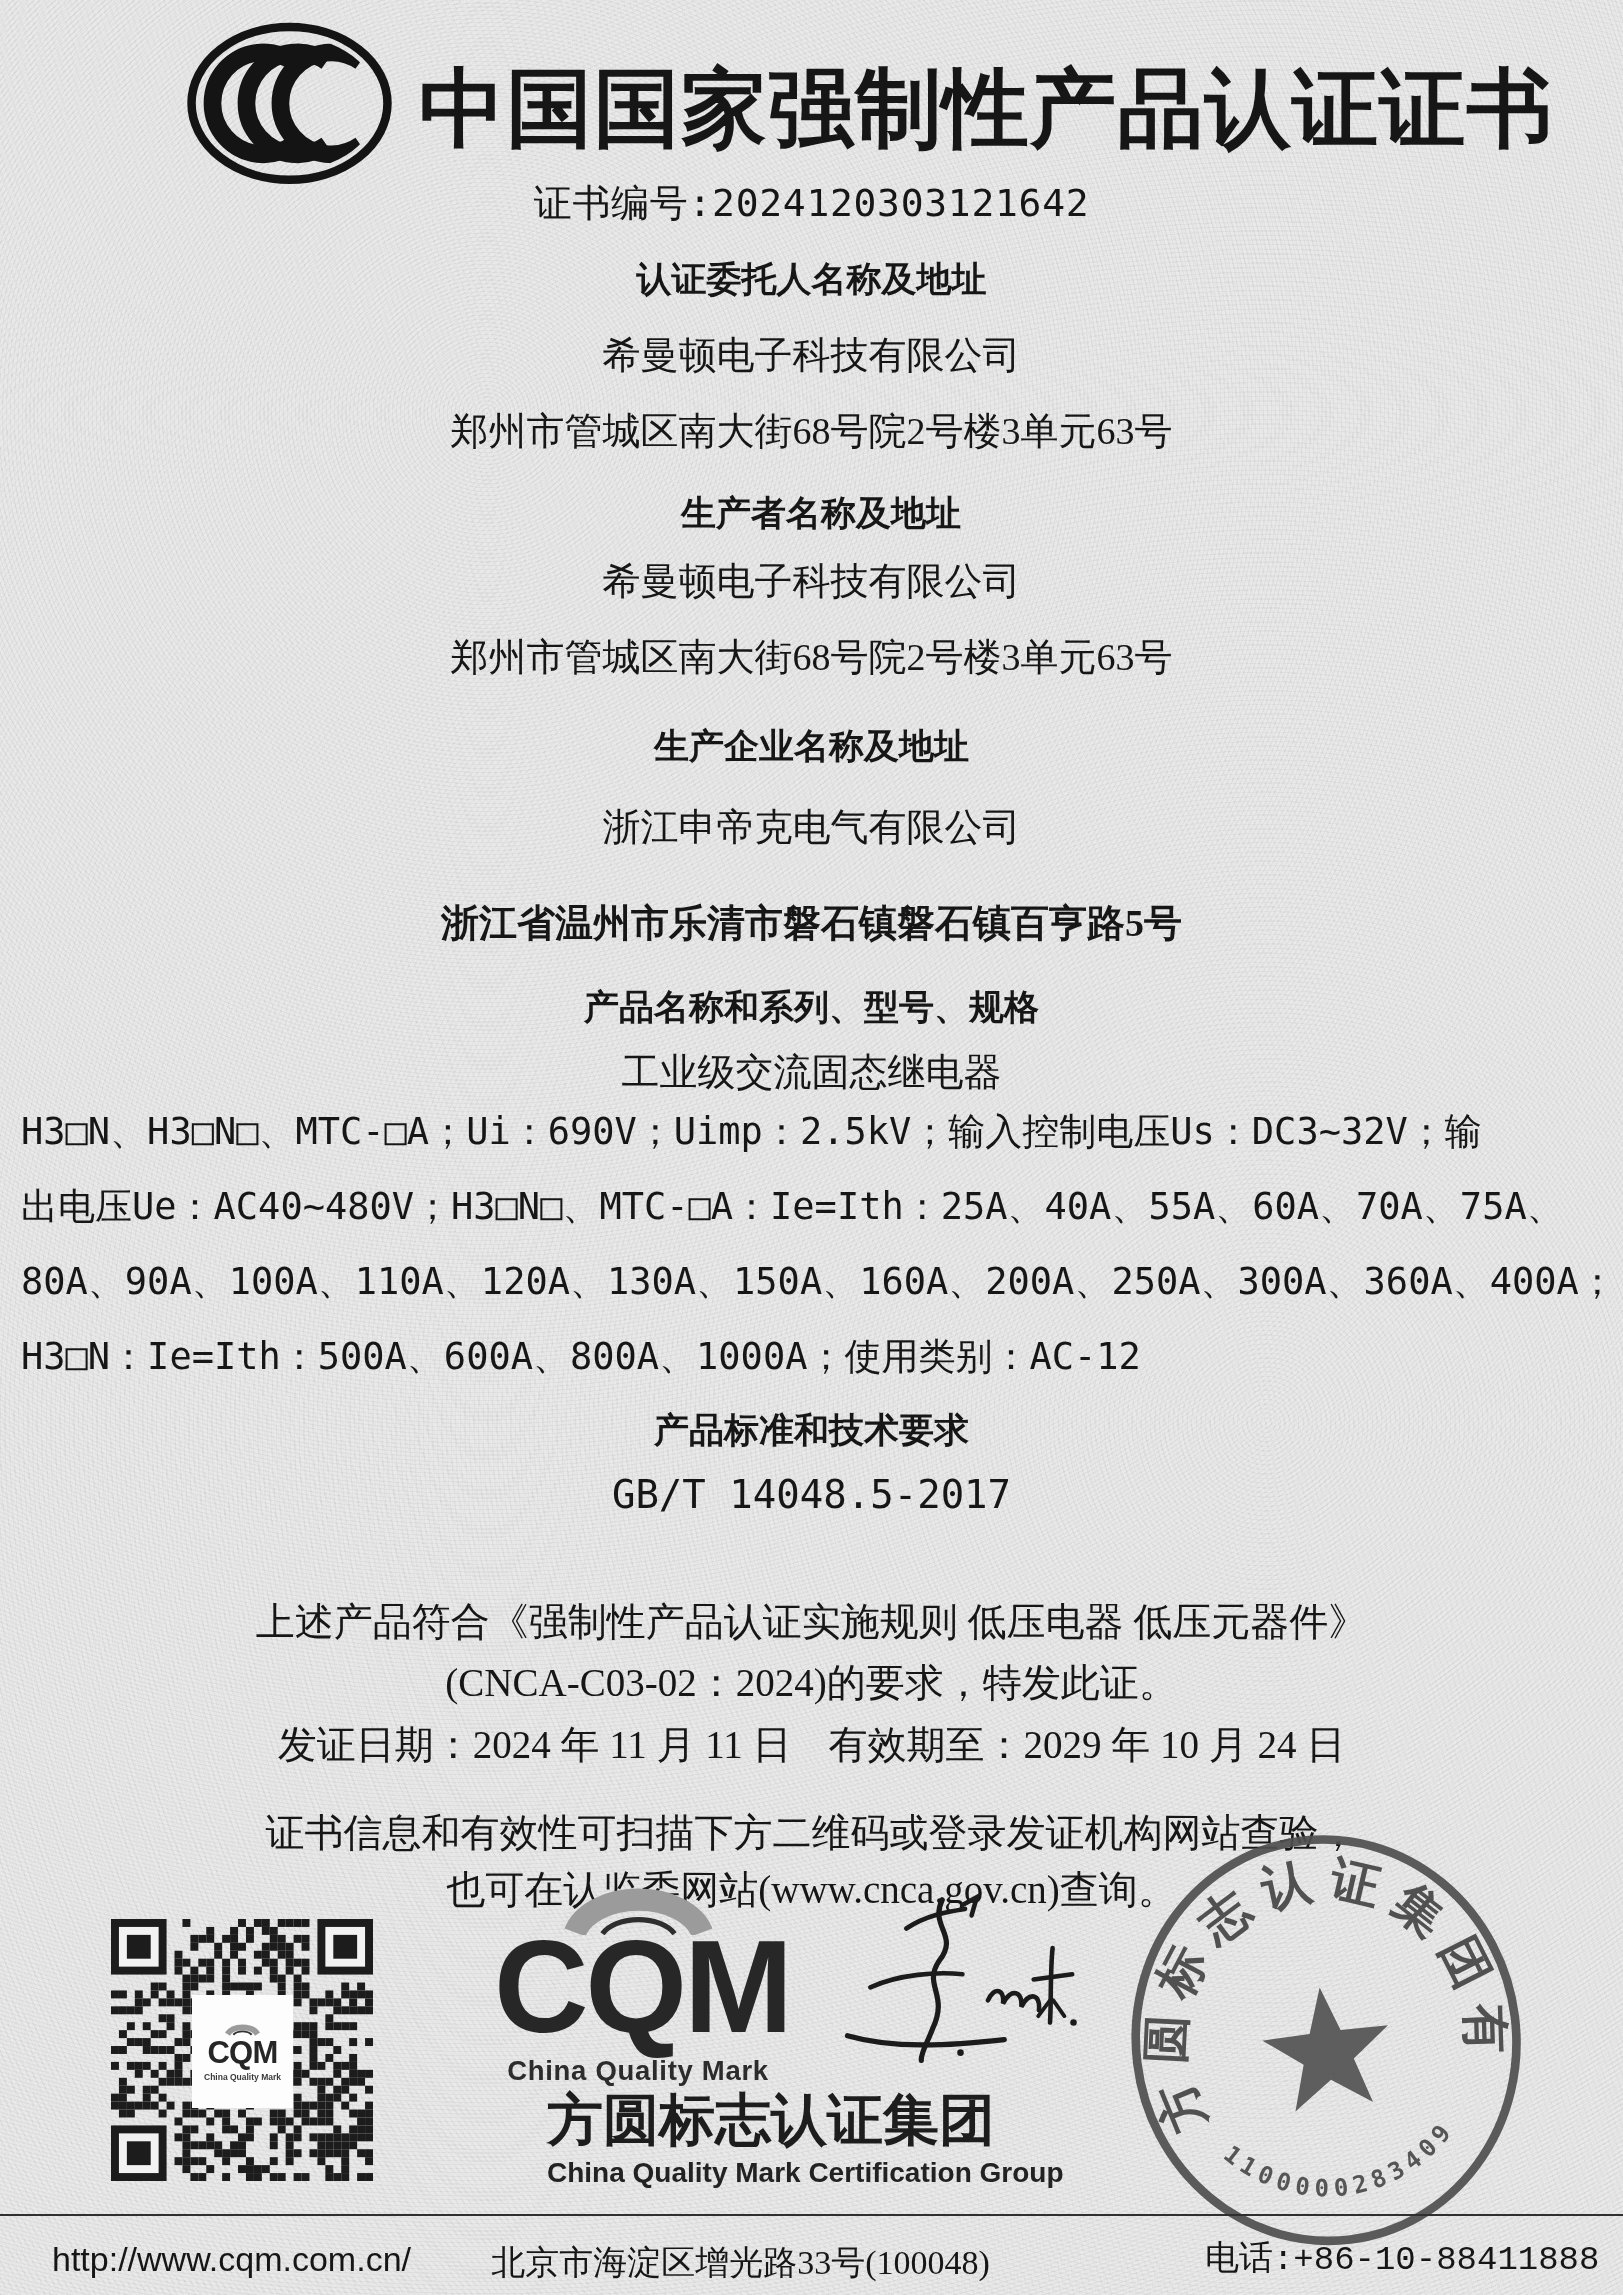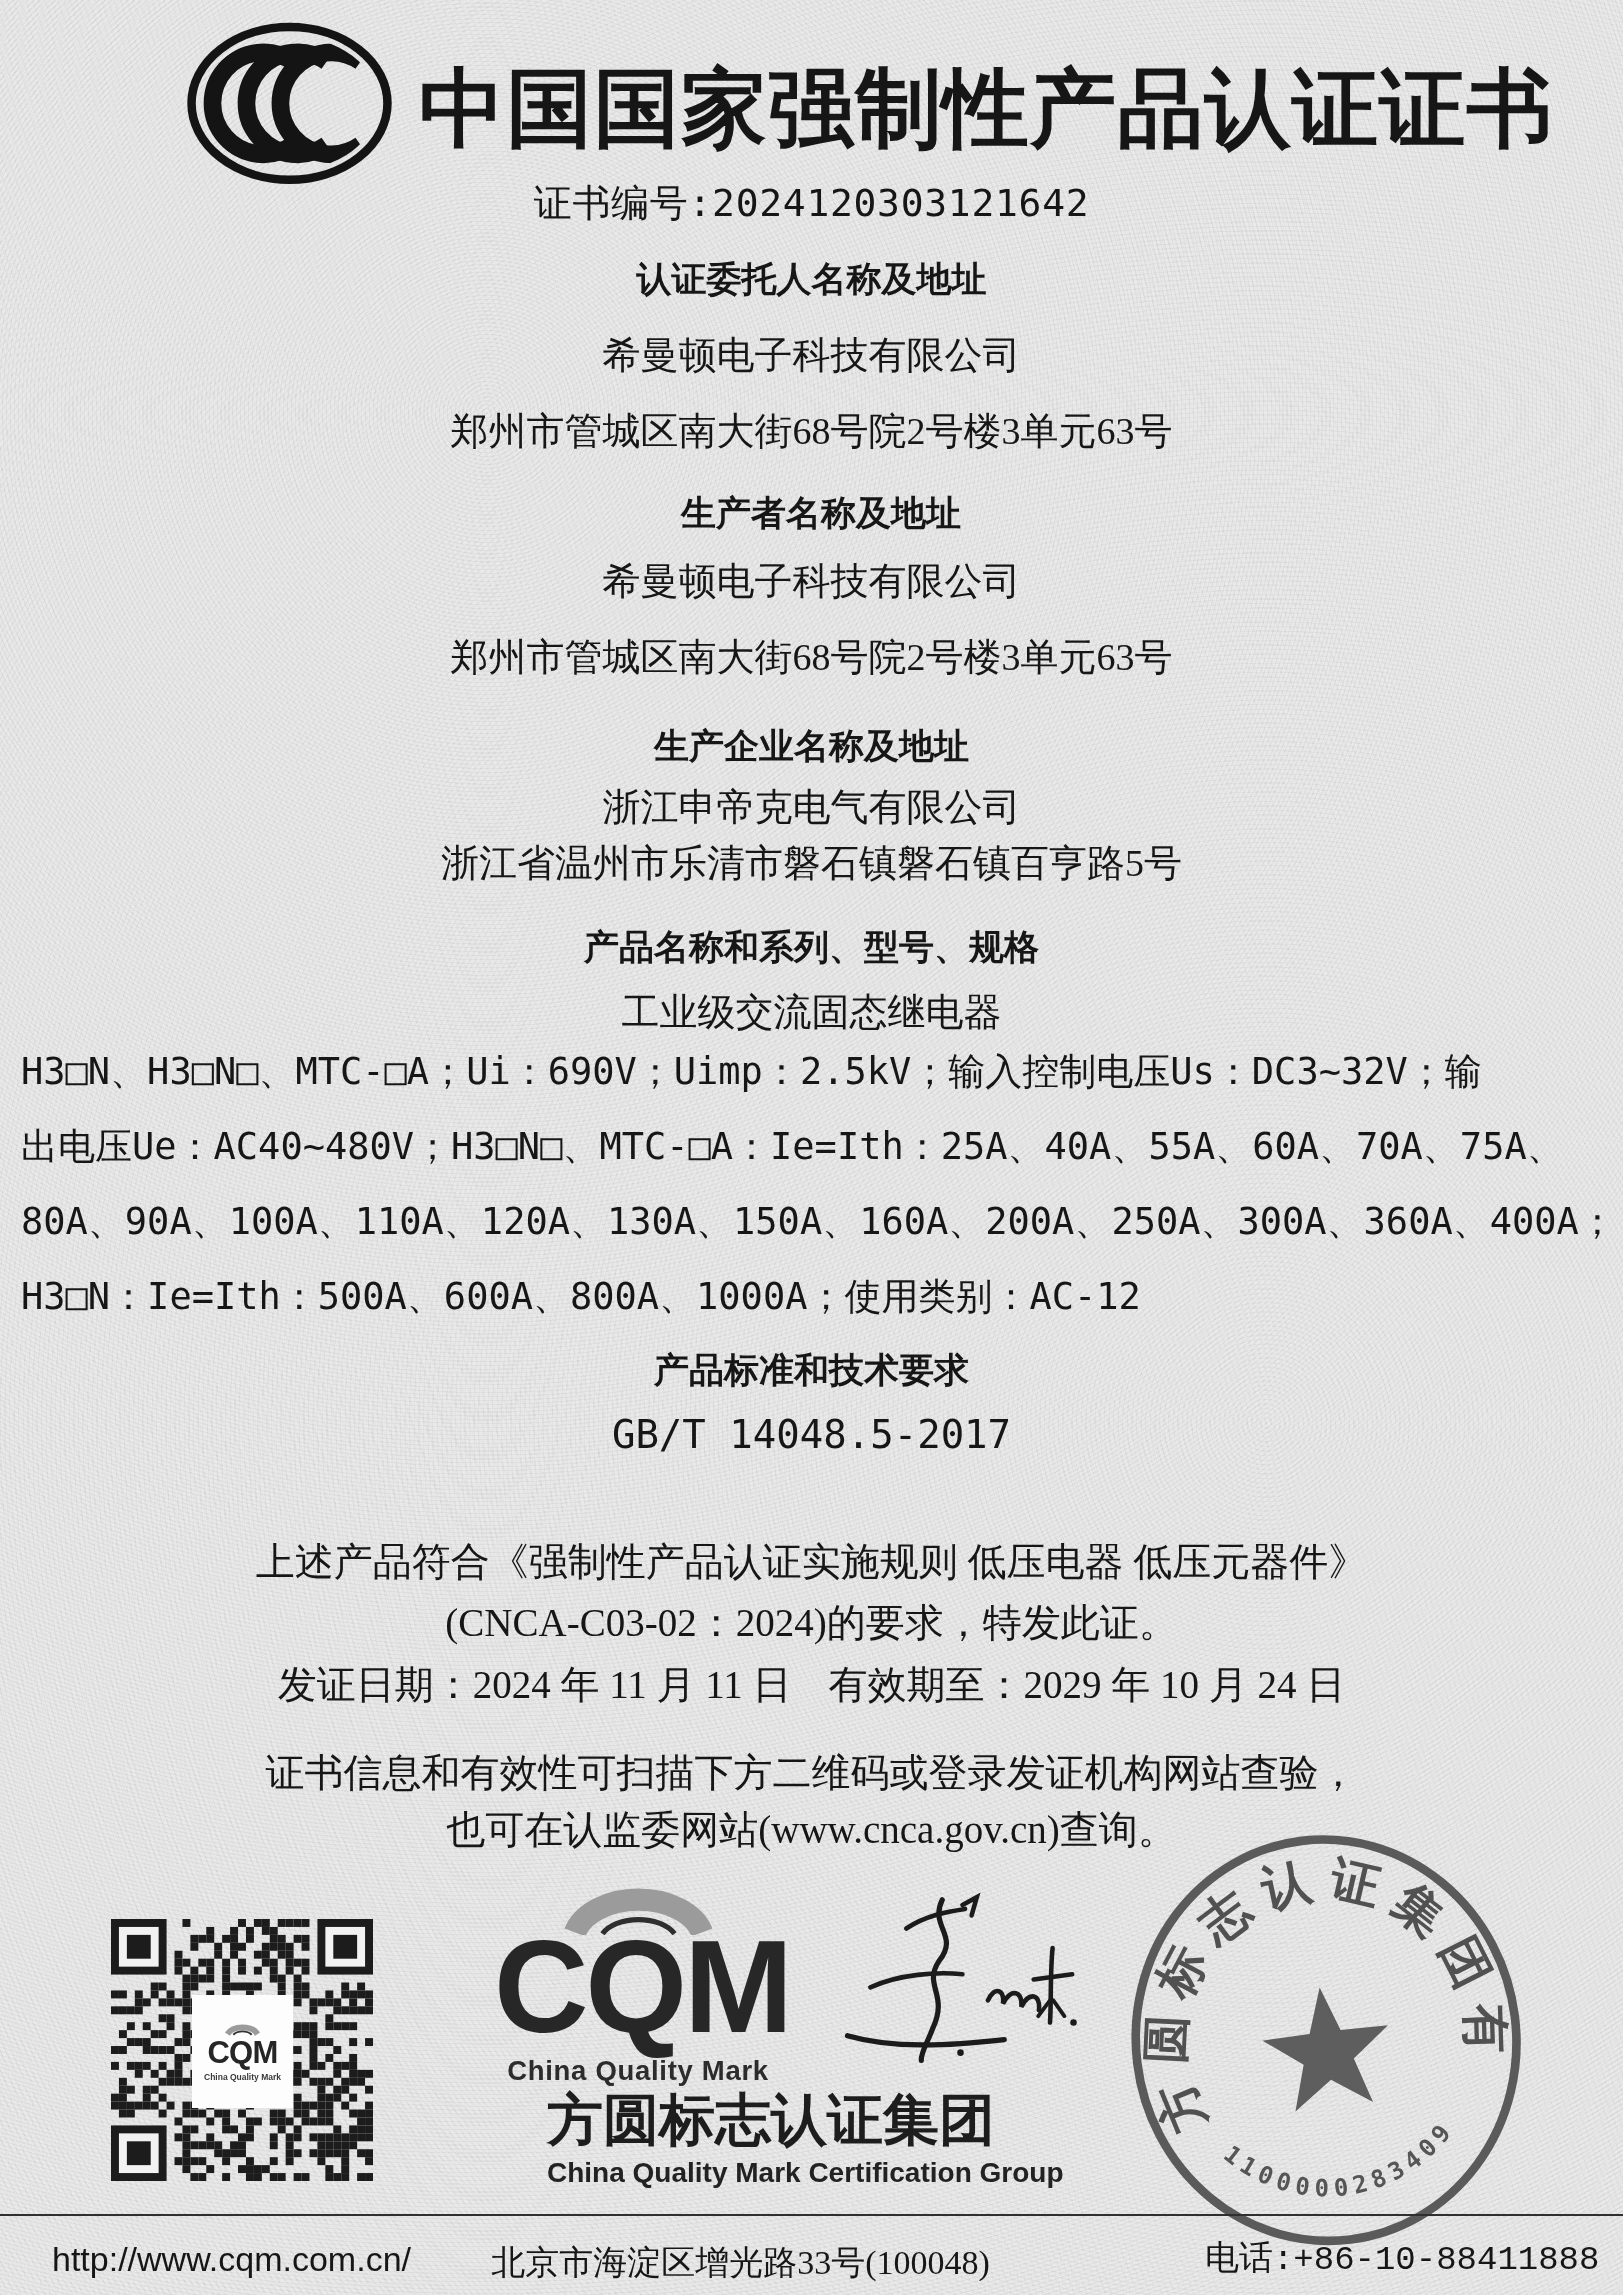--- a/index.html
+++ b/index.html
@@ -26,22 +26,22 @@
   .sec{text-align:center;line-height:1;white-space:nowrap;}
   .sec-h{font-size:35px;font-weight:900;}
   .sec-t{font-size:38px;}
   .m-app-h{margin-top:19.6px;}
   .m-app-n{margin-top:39px;}
   .m-app-a{margin-top:38px;}
   .m-pro-h{margin-top:46px;padding-left:19px;}
   .m-pro-n{margin-top:31px;}
   .m-pro-a{margin-top:38px;}
   .m-fac-h{margin-top:53px;}
-  .m-fac-n{margin-top:24px;}
-  .m-fac-a{margin-top:18px;}
+  .m-fac-n{margin-top:44px;}
+  .m-fac-a{margin-top:58px;font-weight:bold;}
   .m-prd-h{margin-top:48px;}
   .m-prd-n{margin-top:28px;}
   .spec{margin-top:22px;}
   .spec-line{
     font-size:37px;line-height:1;margin-bottom:38px;white-space:nowrap;
     font-family:"DejaVu Sans Mono","Liberation Mono",monospace;
     padding-left:21px;
   }
   .m-std-h{margin-top:16px;}
   .m-std-v{margin-top:27px;font-family:"DejaVu Sans Mono",monospace;font-size:39px;}

